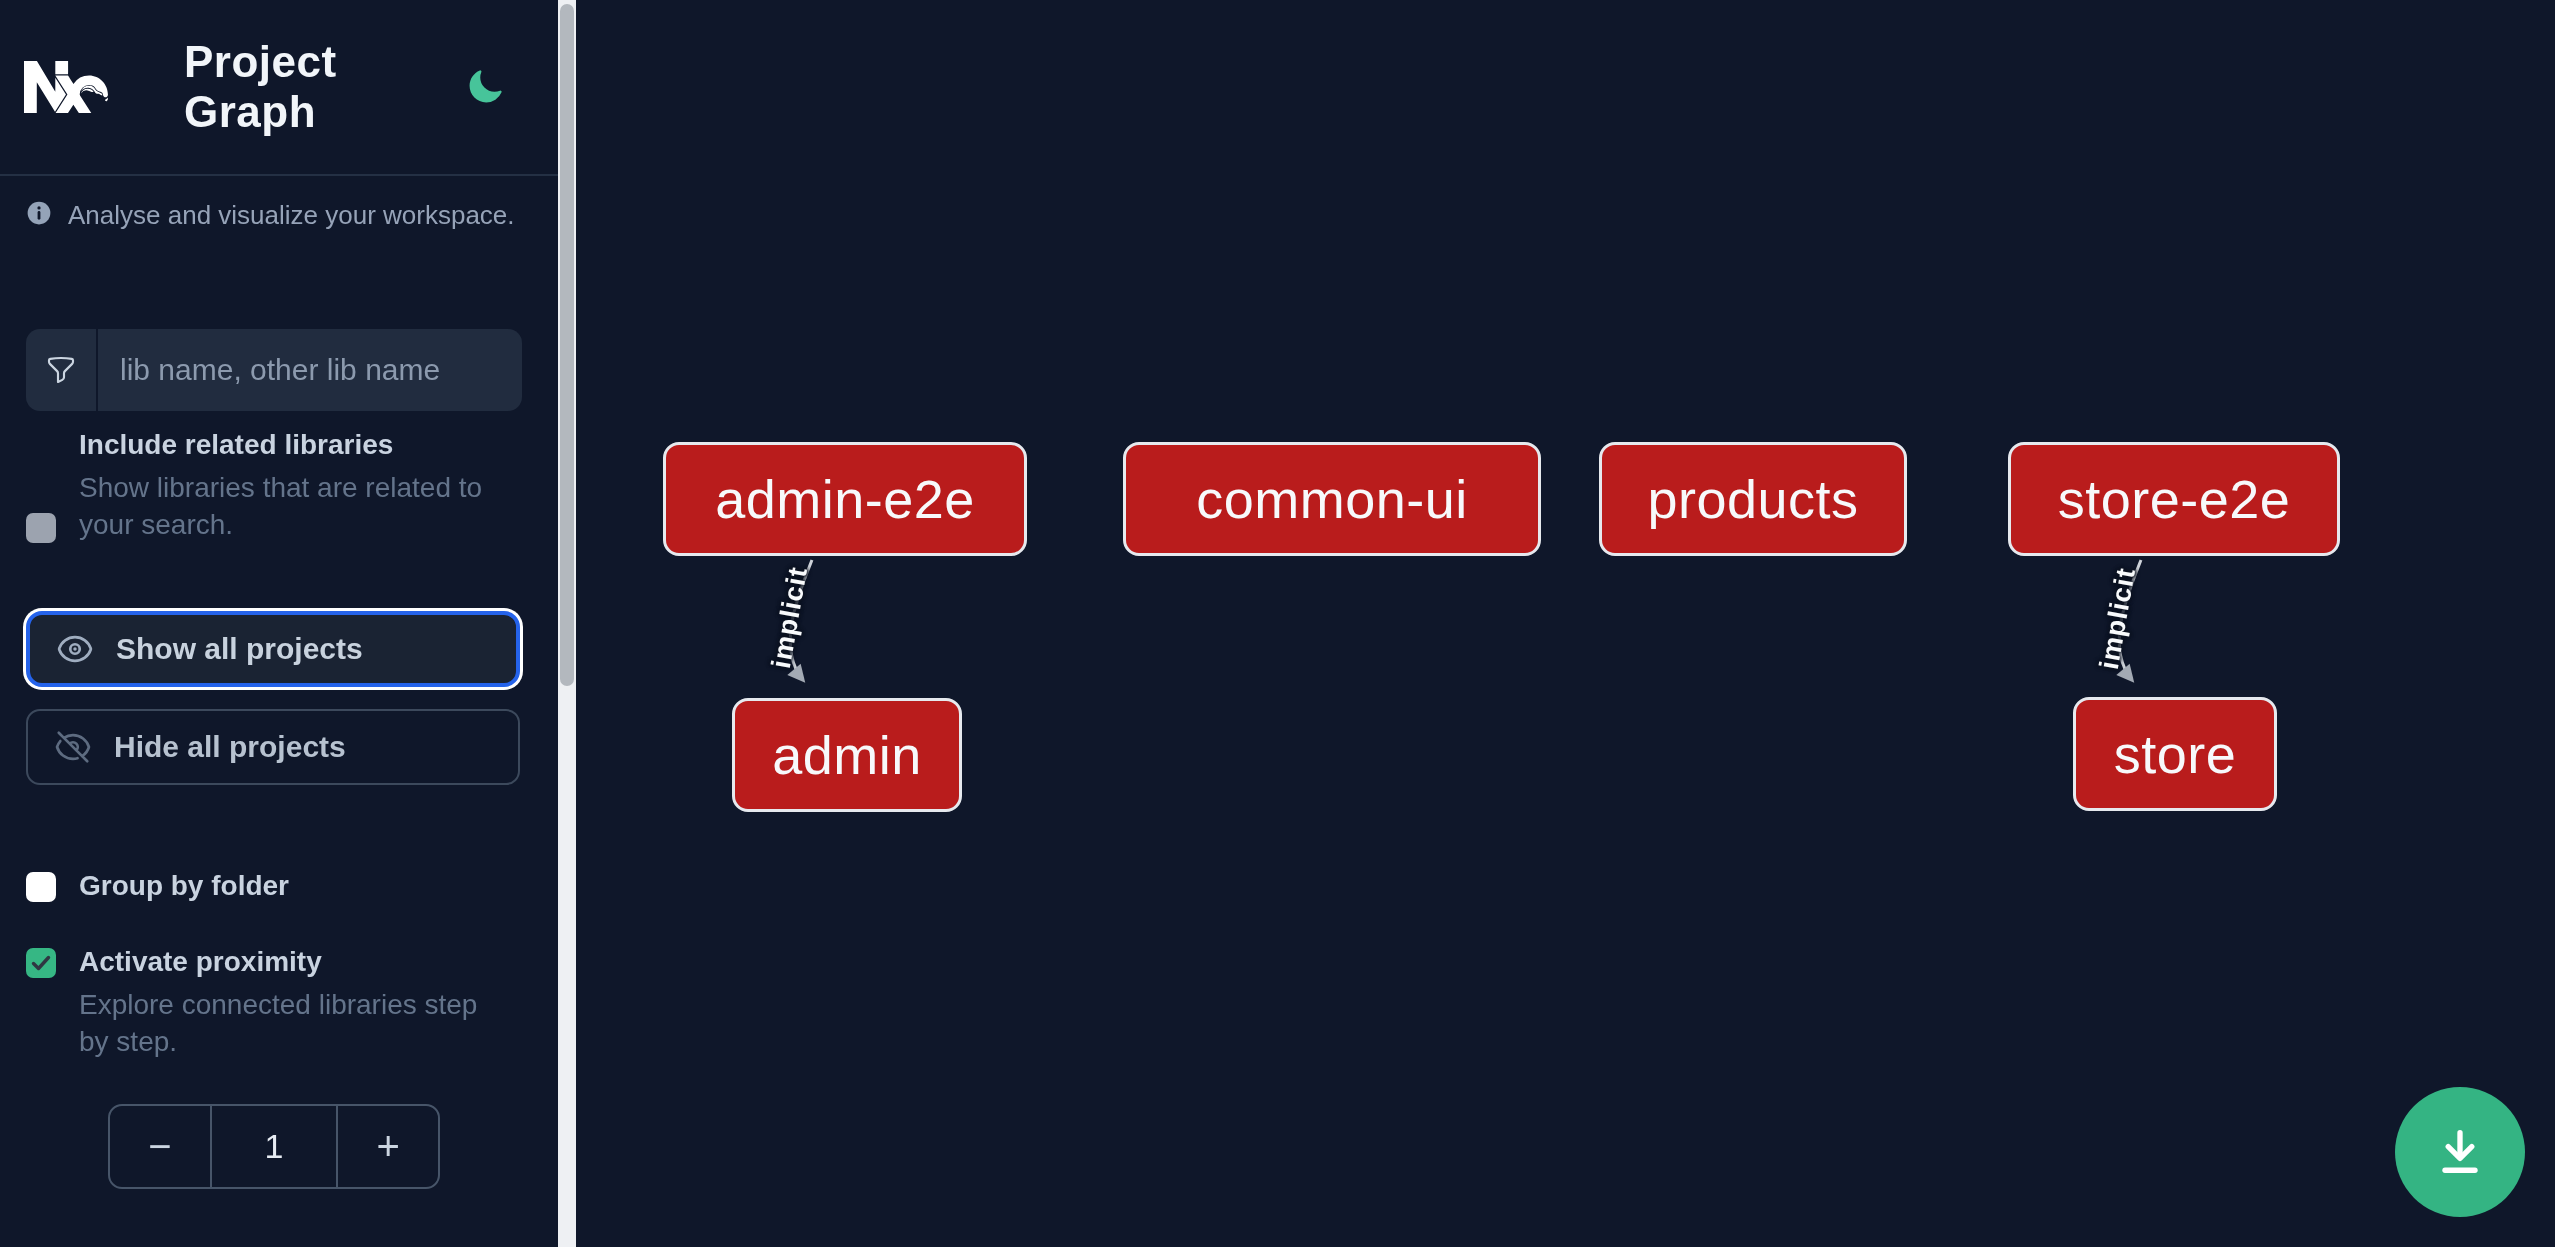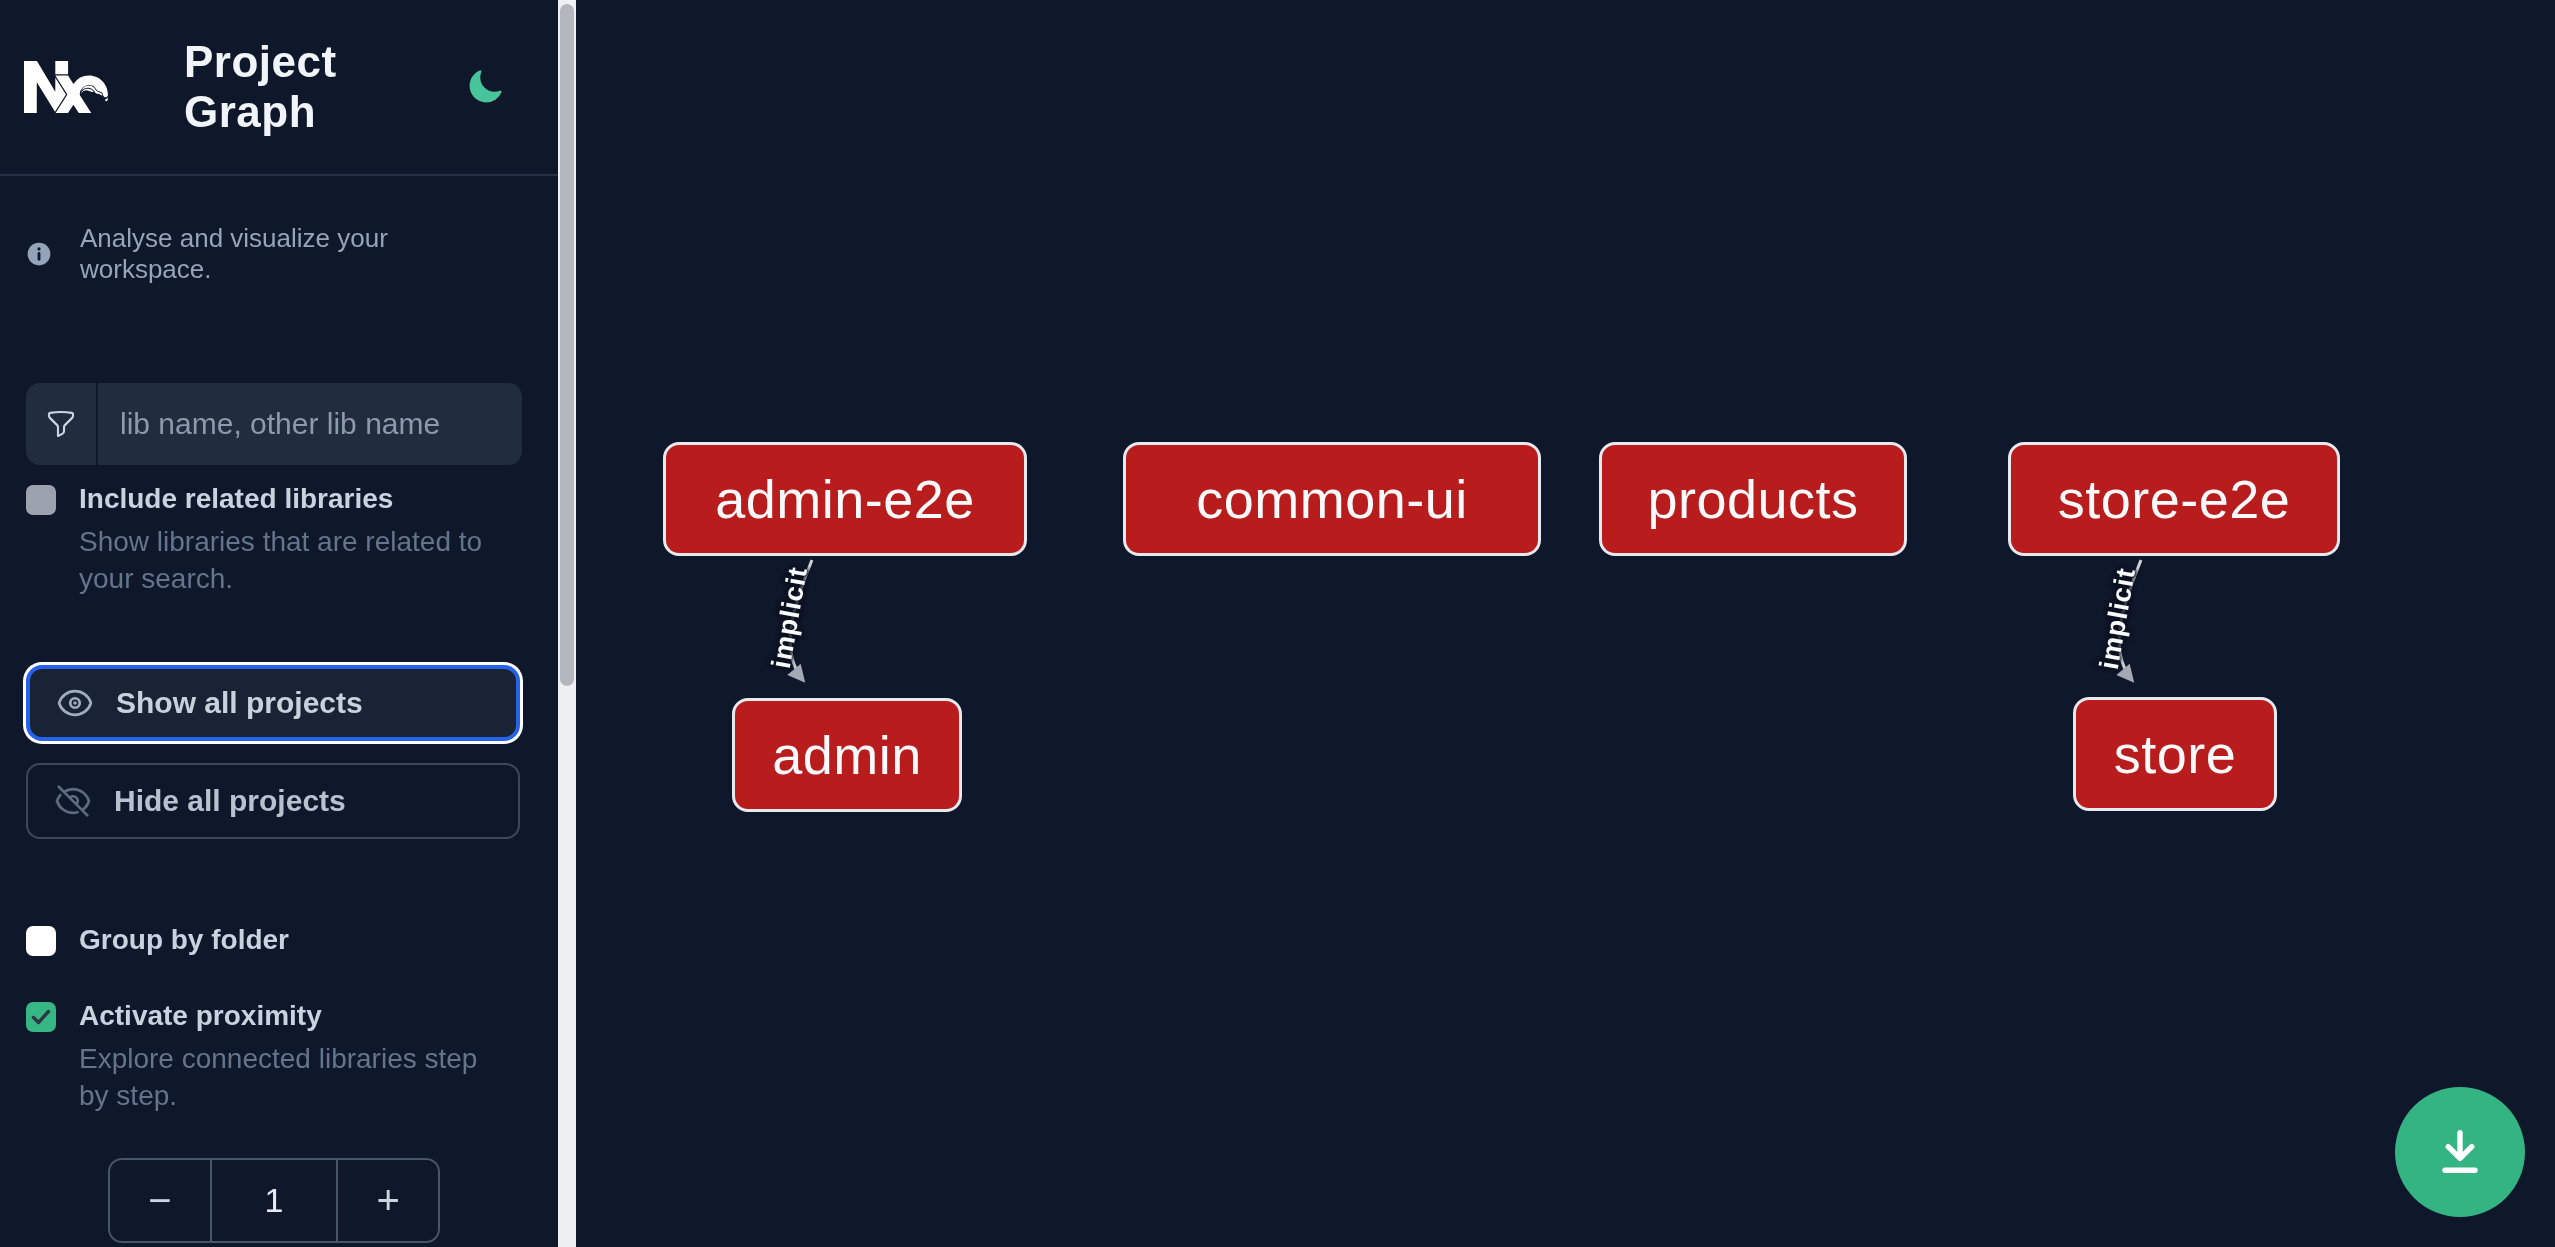--- a/index.html
+++ b/index.html
@@ -13,35 +13,35 @@
   .side-header { display:flex; align-items:center; height:176px; padding-left:24px;
                  border-bottom:2px solid #243044; }
   .nx-logo { width:84px; height:84px; flex:0 0 auto; }
   .page-title { margin-left:76px; font-size:44px; font-weight:600; color:#f1f5f9; letter-spacing:0.5px; }
   .theme-toggle { margin-left:auto; margin-right:54px; background:none; border:none; cursor:pointer;
                   width:40px; height:40px; display:flex; align-items:center; justify-content:center; }
   .theme-toggle svg { width:38px; height:38px; }
 
   .side-body { padding:0 36px 0 26px; }
 
-  .tagline-row { margin-top:47px; display:flex; align-items:center; gap:28px; }
+  .tagline-row { margin-top:24px; display:flex; align-items:flex-start; gap:16px; }
   .info-icon { width:26px; height:26px; flex:0 0 auto; }
   .tagline { font-size:26px; color:#96a3b8; }
 
   .search-box { margin-top:98px; height:82px; background:#212c3f; border-radius:14px;
                 display:flex; align-items:stretch; overflow:hidden; }
   .search-icon-cell { width:72px; display:flex; align-items:center; justify-content:center;
                       border-right:2px solid #0f172a; flex:0 0 auto; }
   .search-icon-cell svg { width:32px; height:32px; }
   .search-input { flex:1; background:transparent; border:none; outline:none; padding:0 22px;
                   font-size:30px; color:#dbe3ee; font-family:"Liberation Sans", sans-serif; }
   .search-input::placeholder { color:#8c9aae; opacity:1; }
 
   .opt-row { display:flex; align-items:flex-start; gap:23px; }
-  .opt-row.o1 { margin-top:16px; }
+  .opt-row.o1 { margin-top:16px;align-items:flex-end; }
   .opt-row.o2 { margin-top:83px; }
   .opt-row.o3 { margin-top:40px; }
   .cbx { width:30px; height:30px; border-radius:7px; margin-top:4px; flex:0 0 auto; cursor:pointer;
          display:flex; align-items:center; justify-content:center; }
   .cbx.gray  { background:#9ca3af; }
   .cbx.white { background:#ffffff; }
   .cbx.green { background:#36b784; }
   .cbx svg { width:24px; height:24px; }
   .opt-text { width:430px; }
   .opt-label { font-size:28px; font-weight:700; color:#c9d3e0; line-height:36px; }

